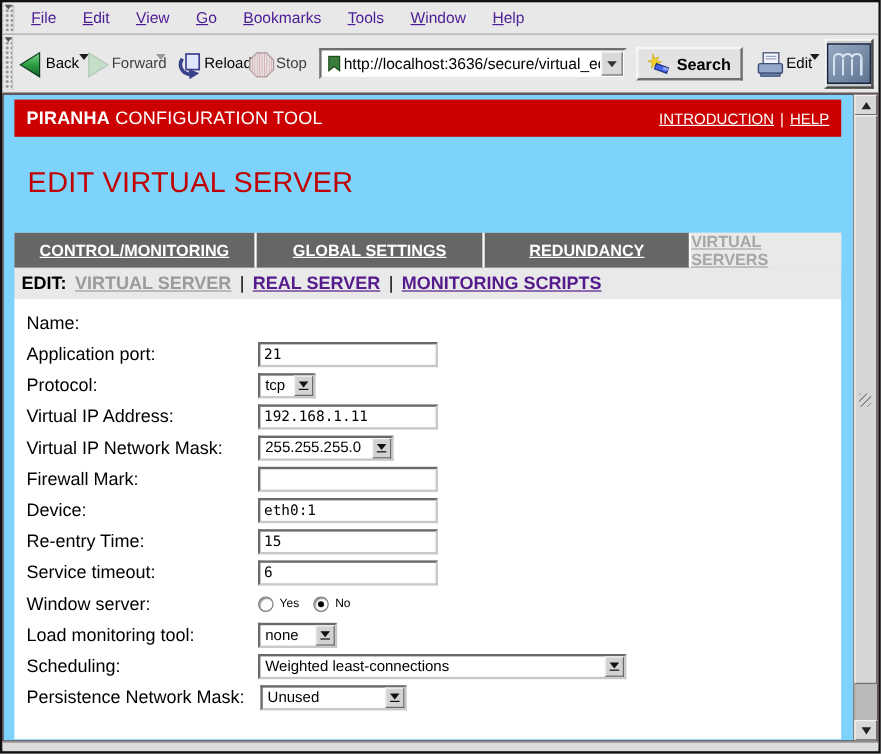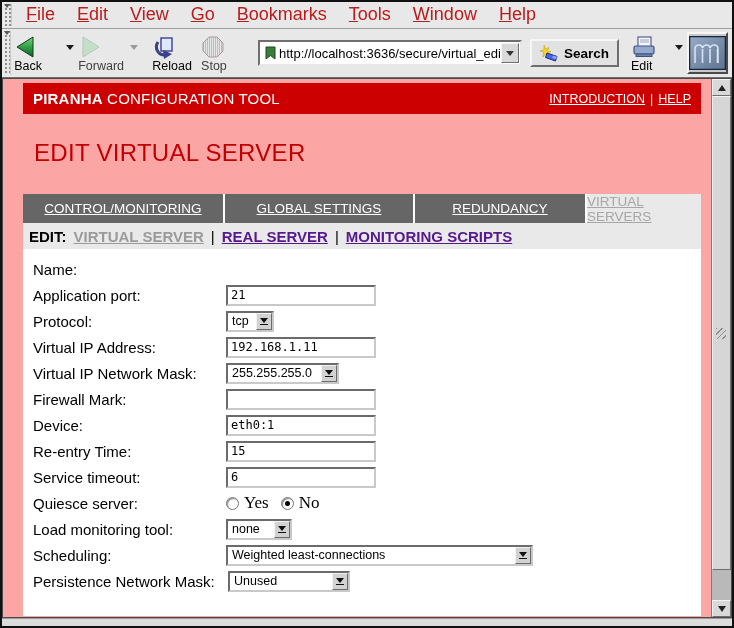--- a/index.html
+++ b/index.html
@@ -20,31 +20,31 @@
     background-image:radial-gradient(circle,#8f8f8f 1px,rgba(0,0,0,0) 1.3px);
     background-size:4px 4px; background-position:1px 3px;
     border-right:1px solid #c8c8c8; cursor:pointer;
   }
   .grippy::before {
     content:""; position:absolute; top:0; left:1px;
     border-left:3px solid transparent; border-right:3px solid transparent;
     border-top:4px solid #555;
   }
   .menu-item {
-    display:inline-block; padding:4px 11px 5px 11px; font-size:18px; color:#b91c1c; cursor:default;
+    display:inline-block; padding:4px 11px 5px 11px; font-size:13px; color:#4c1d95; cursor:default;
   }
   .menu-item::first-letter { text-decoration:underline; }
   
   .toolbar {
     height:49px; background:#e8e8e8; border-bottom:1px solid #6f6f6f;
     display:flex; align-items:center; padding-right:4px;
   }
   .tb-group { display:flex; align-items:center; }
   .tb-btn {
-    display:flex; flex-direction:column; align-items:flex-start; justify-content:center;
+    display:flex; flex-direction:row; align-items:center; justify-content:center;
     width:52px; height:44px; font-size:12.5px; color:#000; cursor:pointer;
   }
   .tb-btn .tb-ico { height:25px; display:flex; align-items:flex-end; }
   .tb-btn.disabled { color:#404040; cursor:default; }
   .caret { width:0; height:0; border-left:4px solid transparent; border-right:4px solid transparent;
            border-top:5px solid #1a1a1a; margin:-12px 4px 0 0; }
   .caret.dim { border-top-color:#9a9a9a; }
   
   .urlbox {
     display:flex; align-items:center; width:292px; height:26px; margin-left:10px;
@@ -68,33 +68,33 @@
   }
   .logo-btn {
     width:45px; height:42px; margin-left:auto; background:#c9c9c9;
     border:2px solid; border-color:#f6f6f6 #4a4a4a #4a4a4a #f6f6f6;
     display:flex; align-items:center; justify-content:center; cursor:pointer;
   }
   
   .content-frame {
     height:540px; border:1px solid #4a4a4a; display:flex; background:#630000;
   }
-  .viewport { flex:1; min-width:0; background:#fca5a5; padding:4px 10px 0 20px; overflow:hidden; }
+  .viewport { flex:1; min-width:0; background:#7dd3fc; padding:4px 10px 0 9px; overflow:hidden; }
   
   .brandbar {
     height:31px; background:#cc0000; display:flex; align-items:center; padding:0 10px;
   }
   .brand { color:#fff; font-size:15px; letter-spacing:.2px; }
   .brand b { font-weight:bold; }
   .brand-links { margin-left:auto; color:#fff; font-size:12.5px; display:flex; gap:5px; align-items:center; }
   .brand-links a { color:#fff; text-decoration:underline; cursor:pointer; }
   .page-title { margin:25px 0 0 11px; font-size:24px; color:#c00000; letter-spacing:.3px; }
   .tabs { display:flex; margin-top:27px; height:29px; background:#e9e9e9; }
   .tab {
-    background:#666666; color:#fff; font-weight:normal; font-size:13.5px;
+    background:#666666; color:#fff; font-weight:bold; font-size:13.5px;
     display:flex; align-items:center; justify-content:center;
     text-decoration:underline; border-right:2px solid #fdfdfd; cursor:pointer;
   }
   .tab:nth-child(1){ width:202px; } .tab:nth-child(2){ width:190px; } .tab:nth-child(3){ width:172px; }
   .tab.active { flex:1; background:#e9e9e9; color:#a6a6a6; border-right:none; }
   .subnav {
     height:26px; background:#e9e9e9; display:flex; align-items:center; gap:7px;
     padding-left:6px; font-size:15px; font-weight:bold; color:#000;
   }
   .subnav .sep { font-weight:normal; }
@@ -123,21 +123,21 @@
   .fselect .arrow u { width:8px; height:1px; background:#111; display:block; }
   .radio {
     width:13px; height:13px; border-radius:50%; background:#fdfdfd; position:relative; cursor:pointer;
     border:1px solid #777;
     box-shadow: inset 1px 1px 1px rgba(0,0,0,.45), inset -1px -1px 1px #fff;
     margin-right:5px;
   }
   .radio.checked::after {
     content:""; position:absolute; left:3px; top:3px; width:5px; height:5px; border-radius:50%; background:#000;
   }
-  .radio-label { font-size:17px; margin-right:12px;font-family:Liberation Serif, serif; }
+  .radio-label { font-size:10px; margin-right:12px; }
   
   .scrollbar { width:20px; flex:none; background:#b9b9b9; border-left:1px solid #7d7d7d; position:relative; }
   .sb-btn {
     position:absolute; left:0; right:0; height:17px; background:#d8d8d8;
     border:1px solid; border-color:#f3f3f3 #6e6e6e #6e6e6e #f3f3f3;
     display:flex; align-items:center; justify-content:center; cursor:pointer;
   }
   .sb-btn.up { top:0; } .sb-btn.down { bottom:0; }
   .sb-btn.up i { width:0;height:0;border-left:4px solid transparent;border-right:4px solid transparent;border-bottom:6px solid #222; }
   .sb-btn.down i { width:0;height:0;border-left:4px solid transparent;border-right:4px solid transparent;border-top:6px solid #222; }
@@ -365,21 +365,21 @@
           <span class="flabel">Re-entry Time:</span>
           <input class="tinput" value="15" style="">
         </div>
 
         <div class="frow">
           <span class="flabel">Service timeout:</span>
           <input class="tinput" value="6" style="">
         </div>
 
         <div class="frow">
-          <span class="flabel">Quiesce server:</span>
+          <span class="flabel">Window server:</span>
           <span class="radio"></span>
           <span class="radio-label">Yes</span>
           <span class="radio checked"></span>
           <span class="radio-label">No</span>
         </div>
 
         <div class="frow">
           <span class="flabel">Load monitoring tool:</span>
           <span class="fselect" style="width:66px">
             <span class="val">none</span>

